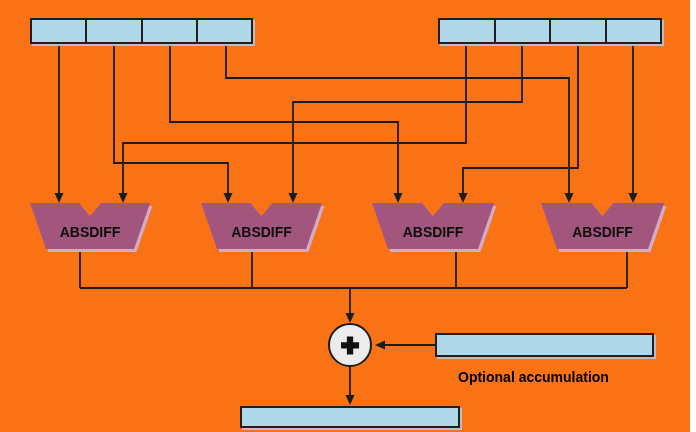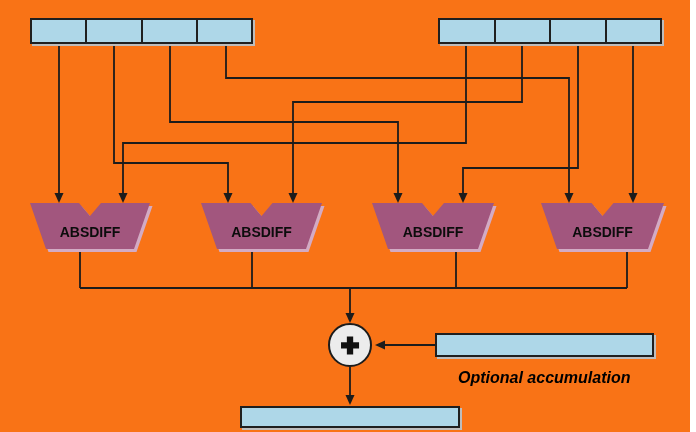--- a/index.html
+++ b/index.html
@@ -32,21 +32,21 @@
   .reg .cell { flex:1 1 0; border-right:2px solid #1f1f1f; }
   .reg .cell:last-child { border-right:none; }
 
   .reg-a      { left:30px;  top:18px;  width:223px; height:26px; }
   .reg-b      { left:438px; top:18px;  width:224px; height:26px; }
   .reg-acc    { left:435px; top:333px; width:219px; height:24px; }
   .reg-result { left:240px; top:406px; width:220px; height:22px; }
 
   .caption {
     position:absolute; left:458px; top:369px;
-    font-size:16px; font-weight:bold; color:#000000; white-space:nowrap;font-style:italic;
+    font-size:14px; font-weight:bold; color:#000000; white-space:nowrap;
   }
 </style>
 </head>
 <body>
 
 <div class="stage">
 
   <svg class="canvas" width="696" height="432" viewBox="0 0 696 432">
 
     <g>

